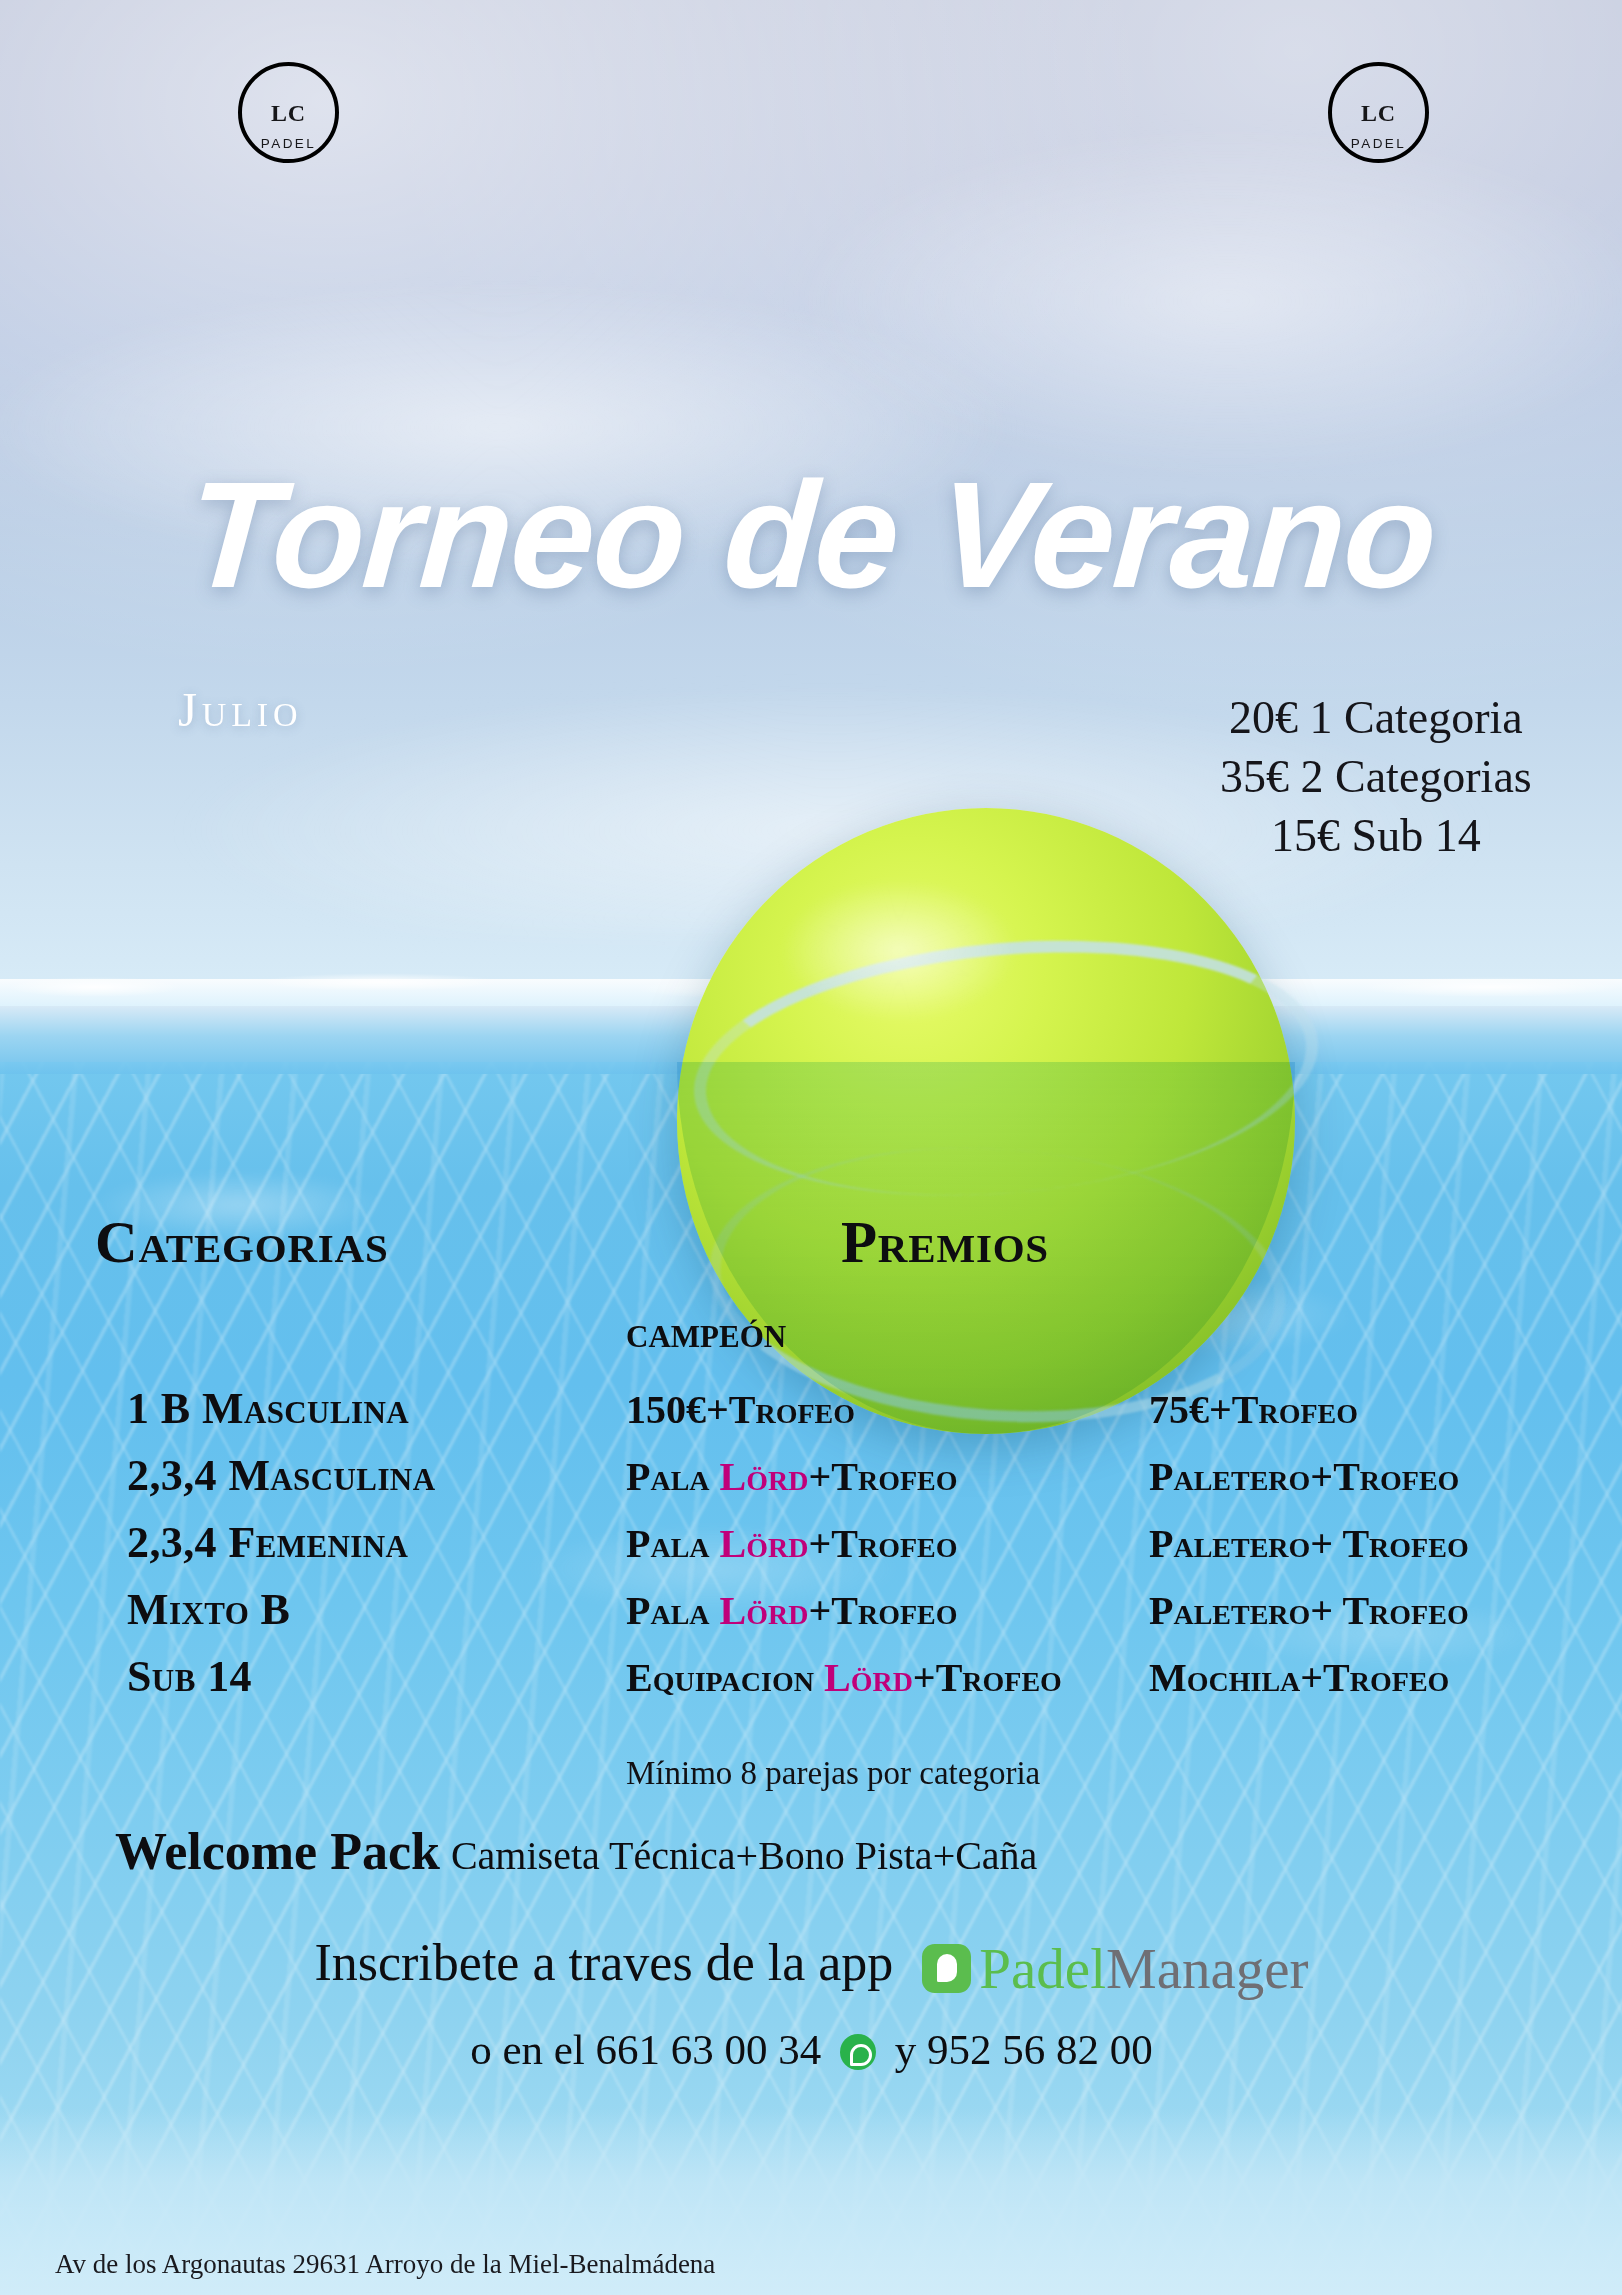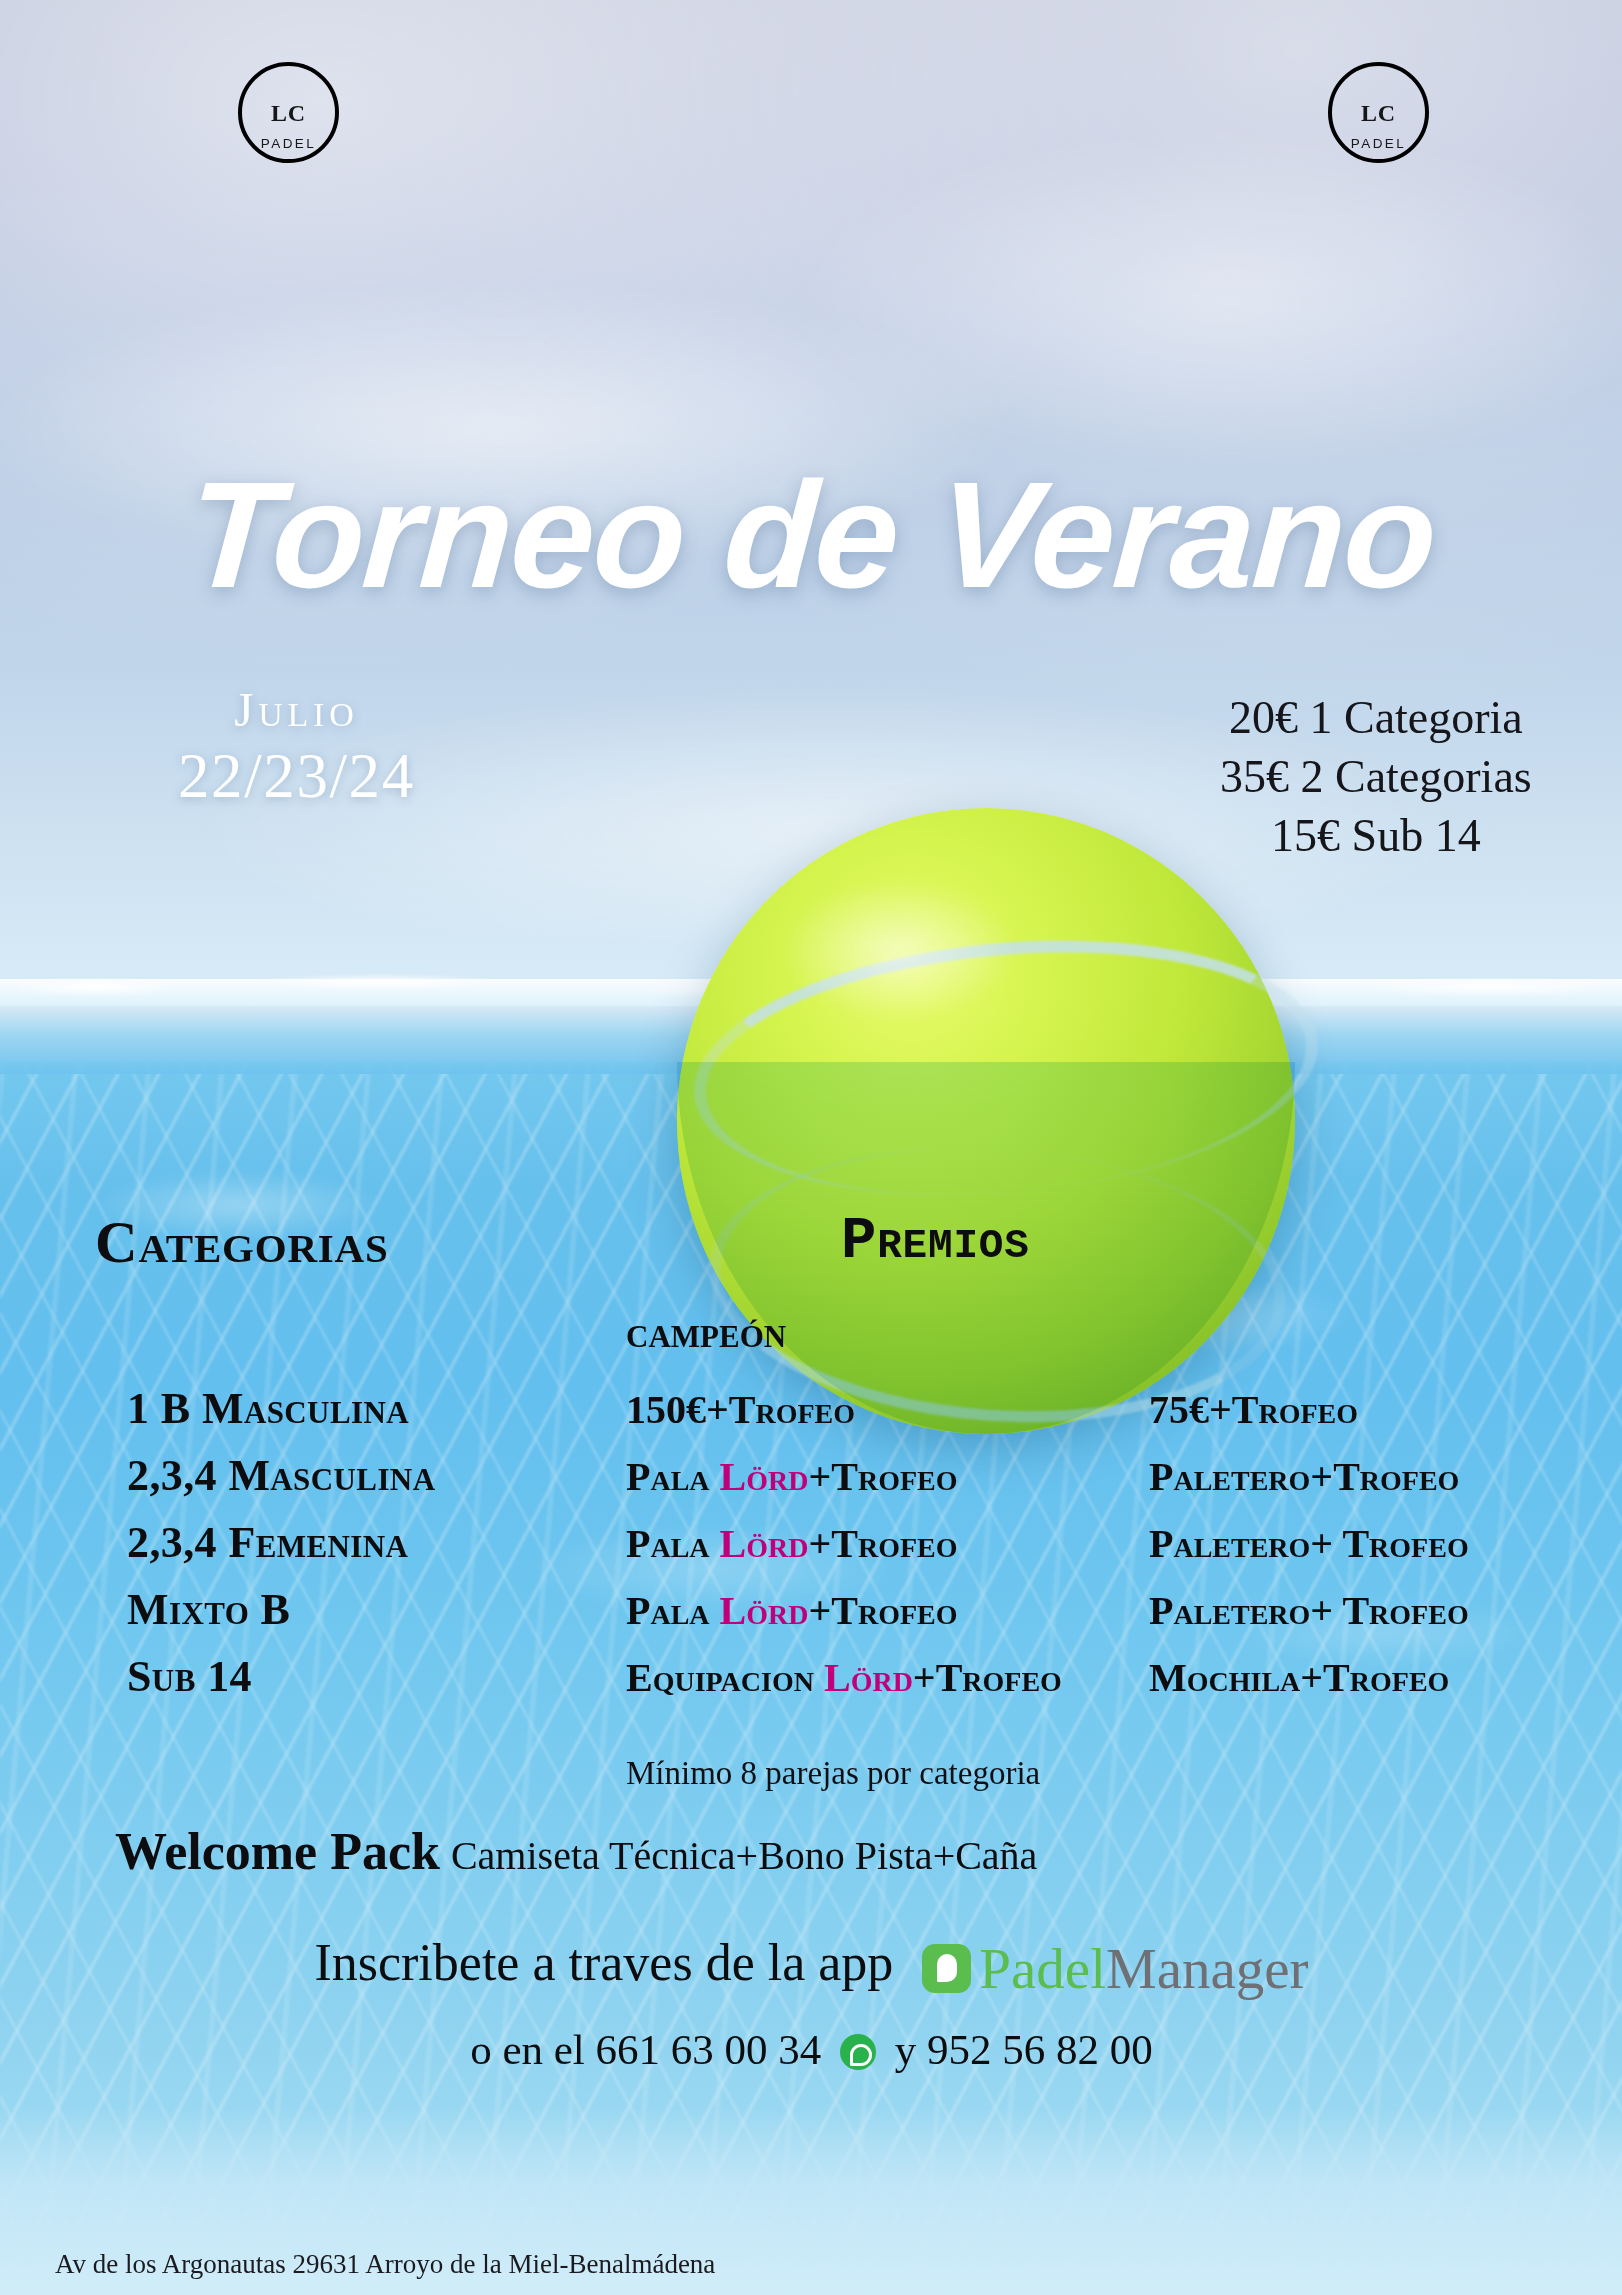--- a/index.html
+++ b/index.html
@@ -185,21 +185,21 @@
   }
 
   
   .hdr-cats{
     position:absolute;left:95px;top:1208px;
     font-family:"Liberation Serif",serif;font-weight:700;font-size:59px;
     font-variant:small-caps;color:#0d0d10;letter-spacing:0.8px;
   }
   .hdr-prem{
     position:absolute;left:841px;top:1208px;
-    font-family:Liberation Mono, monospace;font-weight:700;font-size:59px;
+    font-family:Liberation Serif, serif;font-weight:700;font-size:59px;
     font-variant:small-caps;color:#0d0d10;letter-spacing:0.8px;text-align:right;
   }
   .sub-camp{
     position:absolute;left:626px;top:1307px;width:333px;text-align:left;
     font-family:"Liberation Serif",serif;font-weight:700;font-size:44px;
     font-variant:small-caps;color:#0d0d10;
   }
   .sub-sub{
     position:absolute;left:1133px;top:1307px;width:444px;text-align:left;
     font-family:"Liberation Serif",serif;font-weight:700;font-size:44px;
@@ -307,21 +307,20 @@
   </div>
   <div class="logo-badge" id="badge2">
     <div class="inner">LC</div>
     <div class="word">PADEL</div>
   </div>
 
   <div class="title">Torneo  de Verano</div>
 
   <div class="date-block">
     <div class="date-month">Julio</div>
-    <div class="date-days">22/23/24</div>
   </div>
 
   <div class="price-block">
     <div>20€ 1 Categoria</div>
     <div>35€ 2 Categorias</div>
     <div>15€ Sub 14</div>
   </div>
 
   <div class="hdr-cats">Categorias</div>
   <div class="hdr-prem">Premios</div>

